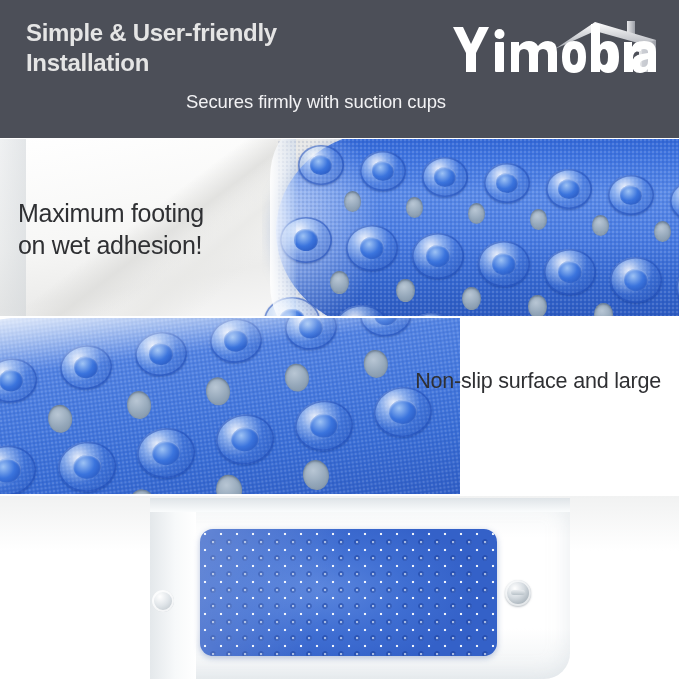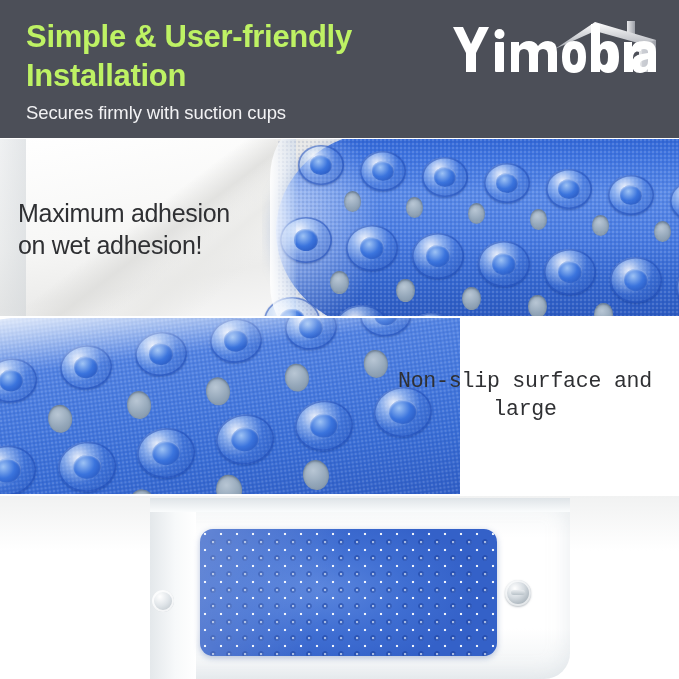--- a/index.html
+++ b/index.html
@@ -22,33 +22,34 @@
     position:absolute; left:0; top:0;
     width:679px; height:138px;
     background:#4c4f58;
     overflow:hidden;
   }
   .header-text {
     position:absolute; left:26px; top:18px;
     width:420px;
   }
   .header-title {
-    color:#bef264;
-    font-size:31px;
+    color:#e5e5e5;
+    font-size:24px;
     font-weight:bold;
     line-height:1.25;
     letter-spacing:-0.3px;
   }
   .header-sub {
     color:#f2f2f4;
     font-size:18.5px;
     font-weight:normal;
     line-height:1.3;
-    margin-top:5px;
+    margin-top:12px;
     letter-spacing:-0.1px;
+    text-align:right;
   }
 
   
   .logo {
     position:absolute; right:16px; top:18px;
     width:220px; height:62px;
   }
   .logo svg { display:block; width:220px; height:62px; }
 
   
@@ -167,27 +168,26 @@
   }
   .mat-flat-rightfade {
     position:absolute; right:-10px; top:0;
     width:190px; height:176px;
     background:linear-gradient(90deg,rgba(255,255,255,0) 0%, rgba(255,255,255,.55) 42%, rgba(255,255,255,.98) 80%, #ffffff 100%);
     z-index:7;
   }
   .p3-text {
     position:absolute; right:18px; top:50px;
     width:272px;
-    text-align:center;
+    text-align:right;
     color:#2f3033;
     font-size:21.5px;
     line-height:1.3;
     letter-spacing:-0.2px;
     z-index:9;
-    font-family:Liberation Mono, monospace;
   }
 
   
   .panel4 {
     position:absolute; left:0; top:496px;
     width:679px; height:183px;
     background:linear-gradient(180deg,#f1f2f2 0%,#ffffff 30%,#ffffff 100%);
     overflow:hidden;
   }
   
@@ -388,21 +388,21 @@
           </div>
         <div class="bump" style="left:58px;  top:174px; width:56px; height:48px;"></div>
         <div class="bump" style="left:128px; top:182px; width:56px; height:48px;"></div>
 
       </div>
       <div class="mat-roll-edge"></div>
     </div>
     <div class="mat-shadow-left"></div>
 
     <div class="p2-text">
-      <div>Maximum adhesion</div>
+      <div>Maximum footing</div>
       <div>on wet adhesion!</div>
     </div>
   </div>
 
   <div class="panel3">
     <div class="mat-flat">
       <div class="mat-flat-body">
         <div class="grain"></div>
 
         <div class="bump" style="left:10px;  top:40px;  width:52px; height:44px;">

